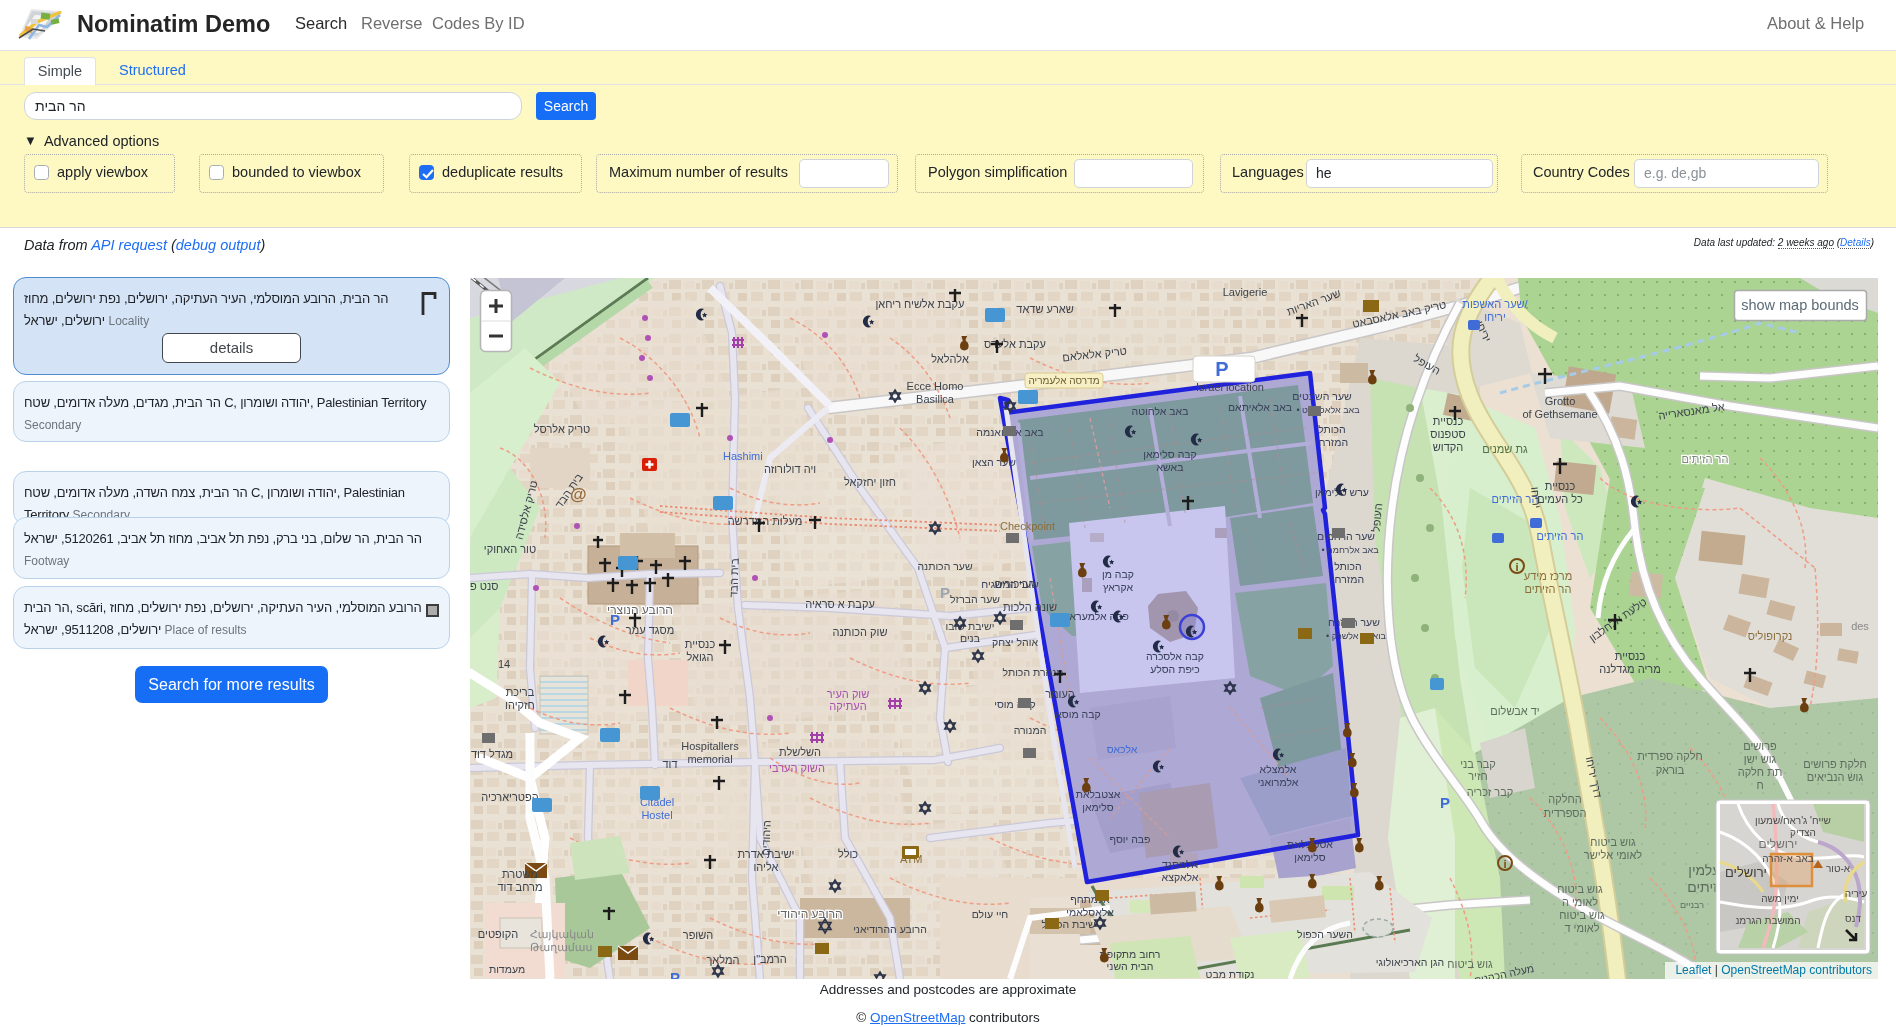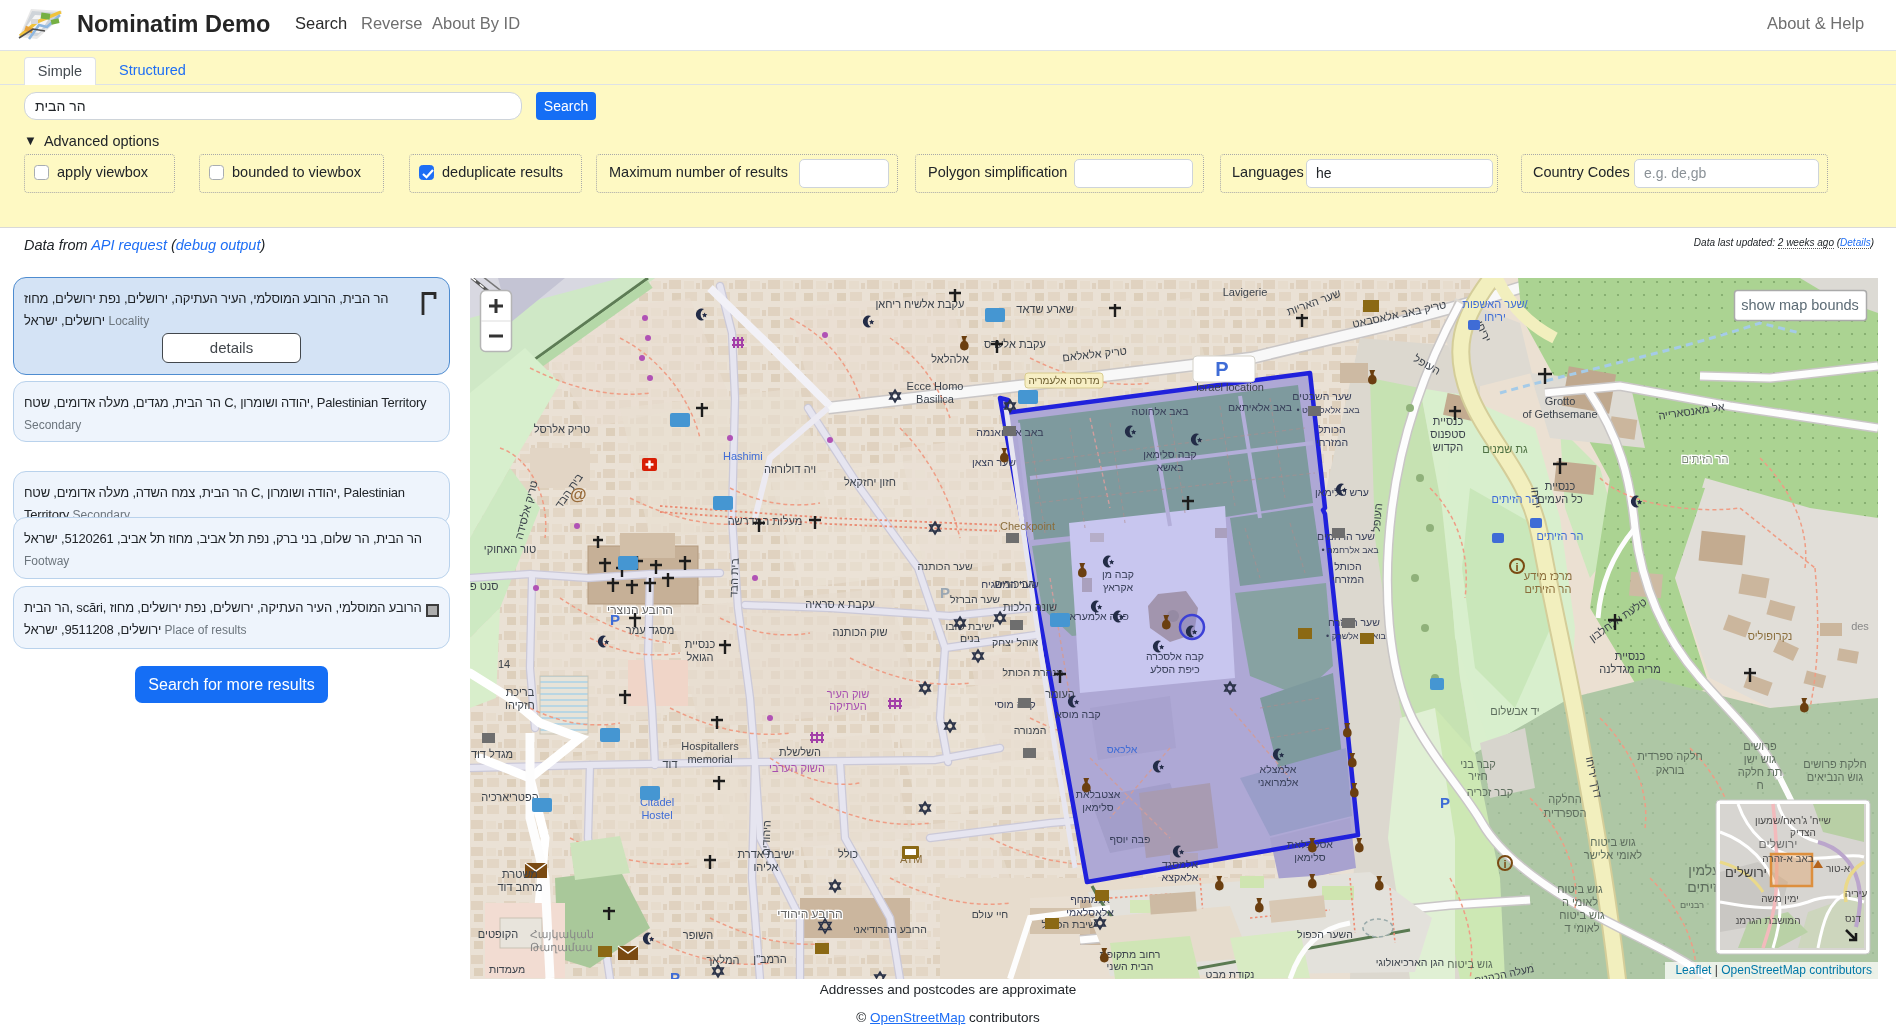--- a/index.html
+++ b/index.html
@@ -60,21 +60,21 @@
     <path d="M12 32 L22 18 L30 20 L43 8" stroke="#8fb7e0" stroke-width="2.5" fill="none"></path>
     <rect x="24" y="6" width="9" height="6" fill="#76b043" transform="rotate(8 28 9)"></rect>
     <rect x="34" y="12" width="8" height="5" fill="#76b043" transform="rotate(-12 38 14)"></rect>
     <rect x="14" y="12" width="7" height="5" fill="#d9d9d9"></rect>
     <rect x="8" y="20" width="8" height="5" fill="#e7a33b" transform="rotate(20 12 22)"></rect>
     <path d="M2 31 L16 22 L28 24" stroke="#4d4d4d" stroke-width="1.6" fill="none"></path>
   </svg>
   <div class="abs" id="brand">Nominatim Demo</div>
   <div class="abs nav" id="nav1">Search</div>
   <div class="abs nav" id="nav2">Reverse</div>
-  <div class="abs nav" id="nav3">About By ID</div>
+  <div class="abs nav" id="nav3">Codes By ID</div>
   <div class="abs nav" id="nav4">About &amp; Help</div>
 </div>
 <div class="abs" id="sect">
   <div class="abs" id="tabline"></div>
   <div class="abs" id="tabSimple">Simple</div>
   <div class="abs" id="tabStruct">Structured</div>
   <div class="abs" id="inp">הר הבית</div>
   <div class="abs" id="btnSearch">Search</div>
   <div class="abs" id="adv"><span class="tri">▼</span>Advanced options</div>
   <div class="abs obox" style="left:24px;width:151px"></div>

